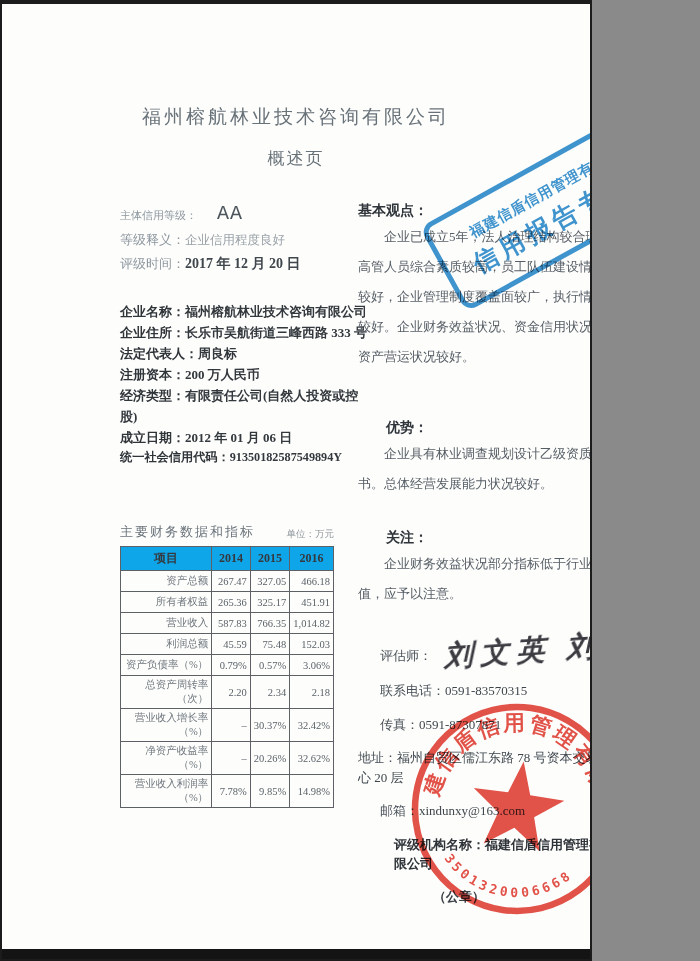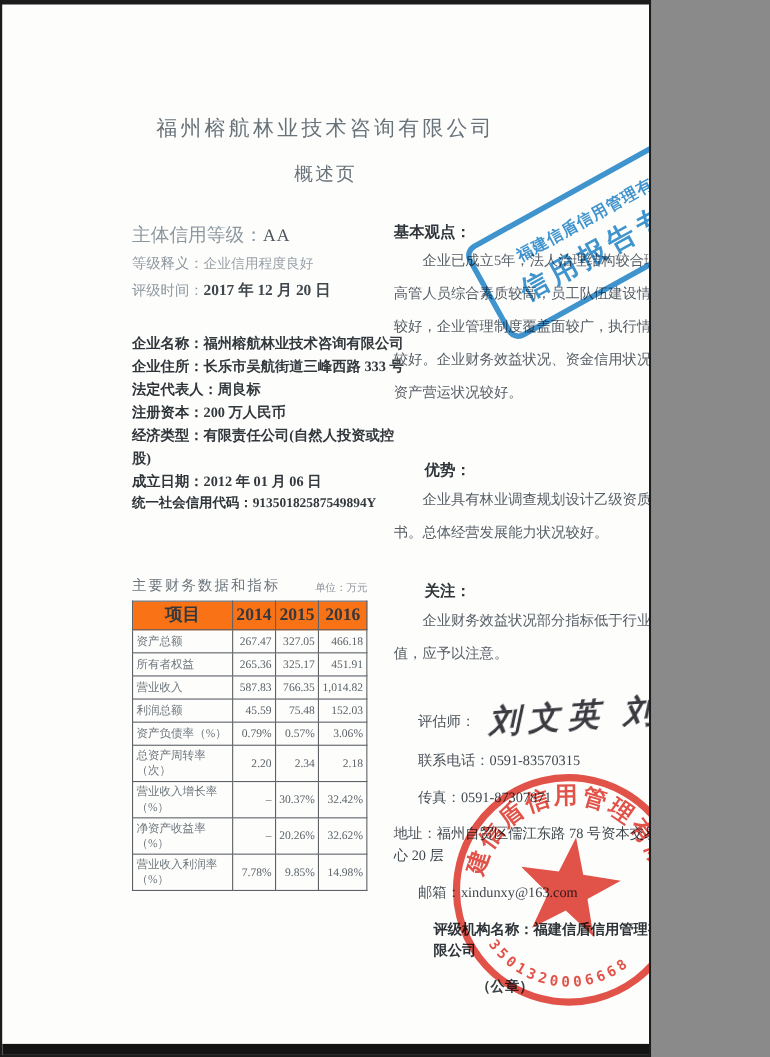--- a/index.html
+++ b/index.html
@@ -12,38 +12,38 @@
   .scan-edge-bottom { position:absolute; left:0; right:0; bottom:0; height:10px; background:#141414; }
 
   
   .title-block { position:absolute; top:100px; left:0; width:100%; text-align:center; color:#687279; }
   .title-main { font-size:19px; letter-spacing:3px; }
   .title-sub  { margin-top:17px; font-size:17px; letter-spacing:2px; }
 
   
   .col-left { position:absolute; left:118px; top:198px; width:248px; }
   .rating-line { margin-bottom:6px; color:#8d979e; font-size:13px; }
-  .rating-grade-label { font-size:17px; }
-  .rating-grade-value { font-size:16px; color:#4d565d; letter-spacing:1px; margin-left:0; font-family:Liberation Serif, serif; }
+  .rating-grade-label { font-size:11px; }
+  .rating-grade-value { font-size:20px; color:#4d565d; letter-spacing:1px; margin-left:20px; font-family:Liberation Mono, monospace; }
   .rating-def-value { font-size:12.5px; color:#99a1a7; }
   .rating-date-value { font-size:14px; color:#3f464c; font-weight:bold; }
 
   .company-block { margin-top:28px; font-weight:bold; color:#33383d; font-size:13px; line-height:1.62; width:252px; }
   .company-line .cl-label { color:#2f3439; }
   .company-line.small { font-size:12.2px; white-space:nowrap; }
 
   .fin-caption { margin-top:16px; display:flex; justify-content:space-between; align-items:flex-end; width:214px; }
   .fin-caption-title { font-size:13px; color:#6b747b; letter-spacing:2px; }
   .fin-caption-unit  { font-size:9.5px; color:#8d959b;margin-top:44px; }
 
   table.fin { margin-top:5px; border-collapse:collapse; width:214px; font-size:10.5px; color:#5a6268; }
   table.fin th, table.fin td { border:1px solid #5d6166; padding:2px 3px; }
-  table.fin th { background:#f97316; color:#35393d; font-size:16px; font-weight:bold; height:24px; }
+  table.fin th { background:#0ea5e9; color:#35393d; font-size:12px; font-weight:bold; height:24px; }
   table.fin td { height:21px; }
-  table.fin td.item { text-align:left; color:#6e767c; width:96px; }
+  table.fin td.item { text-align:right; color:#6e767c; width:96px; }
   table.fin td.num  { text-align:right; width:39px; }
 
   
   .col-right { position:absolute; left:356px; top:198px; width:256px; color:#4d555c; }
   .sec-heading { font-size:14px; font-weight:bold; color:#2f353a; }
   .sec-heading.indent { margin-left:28px; }
   .sec-para { font-size:13px; line-height:2.3; text-indent:2em; color:#565e65; margin-top:2px; }
   .sec-gap1 { margin-top:48px; }
   .sec-gap2 { margin-top:30px; }
 

